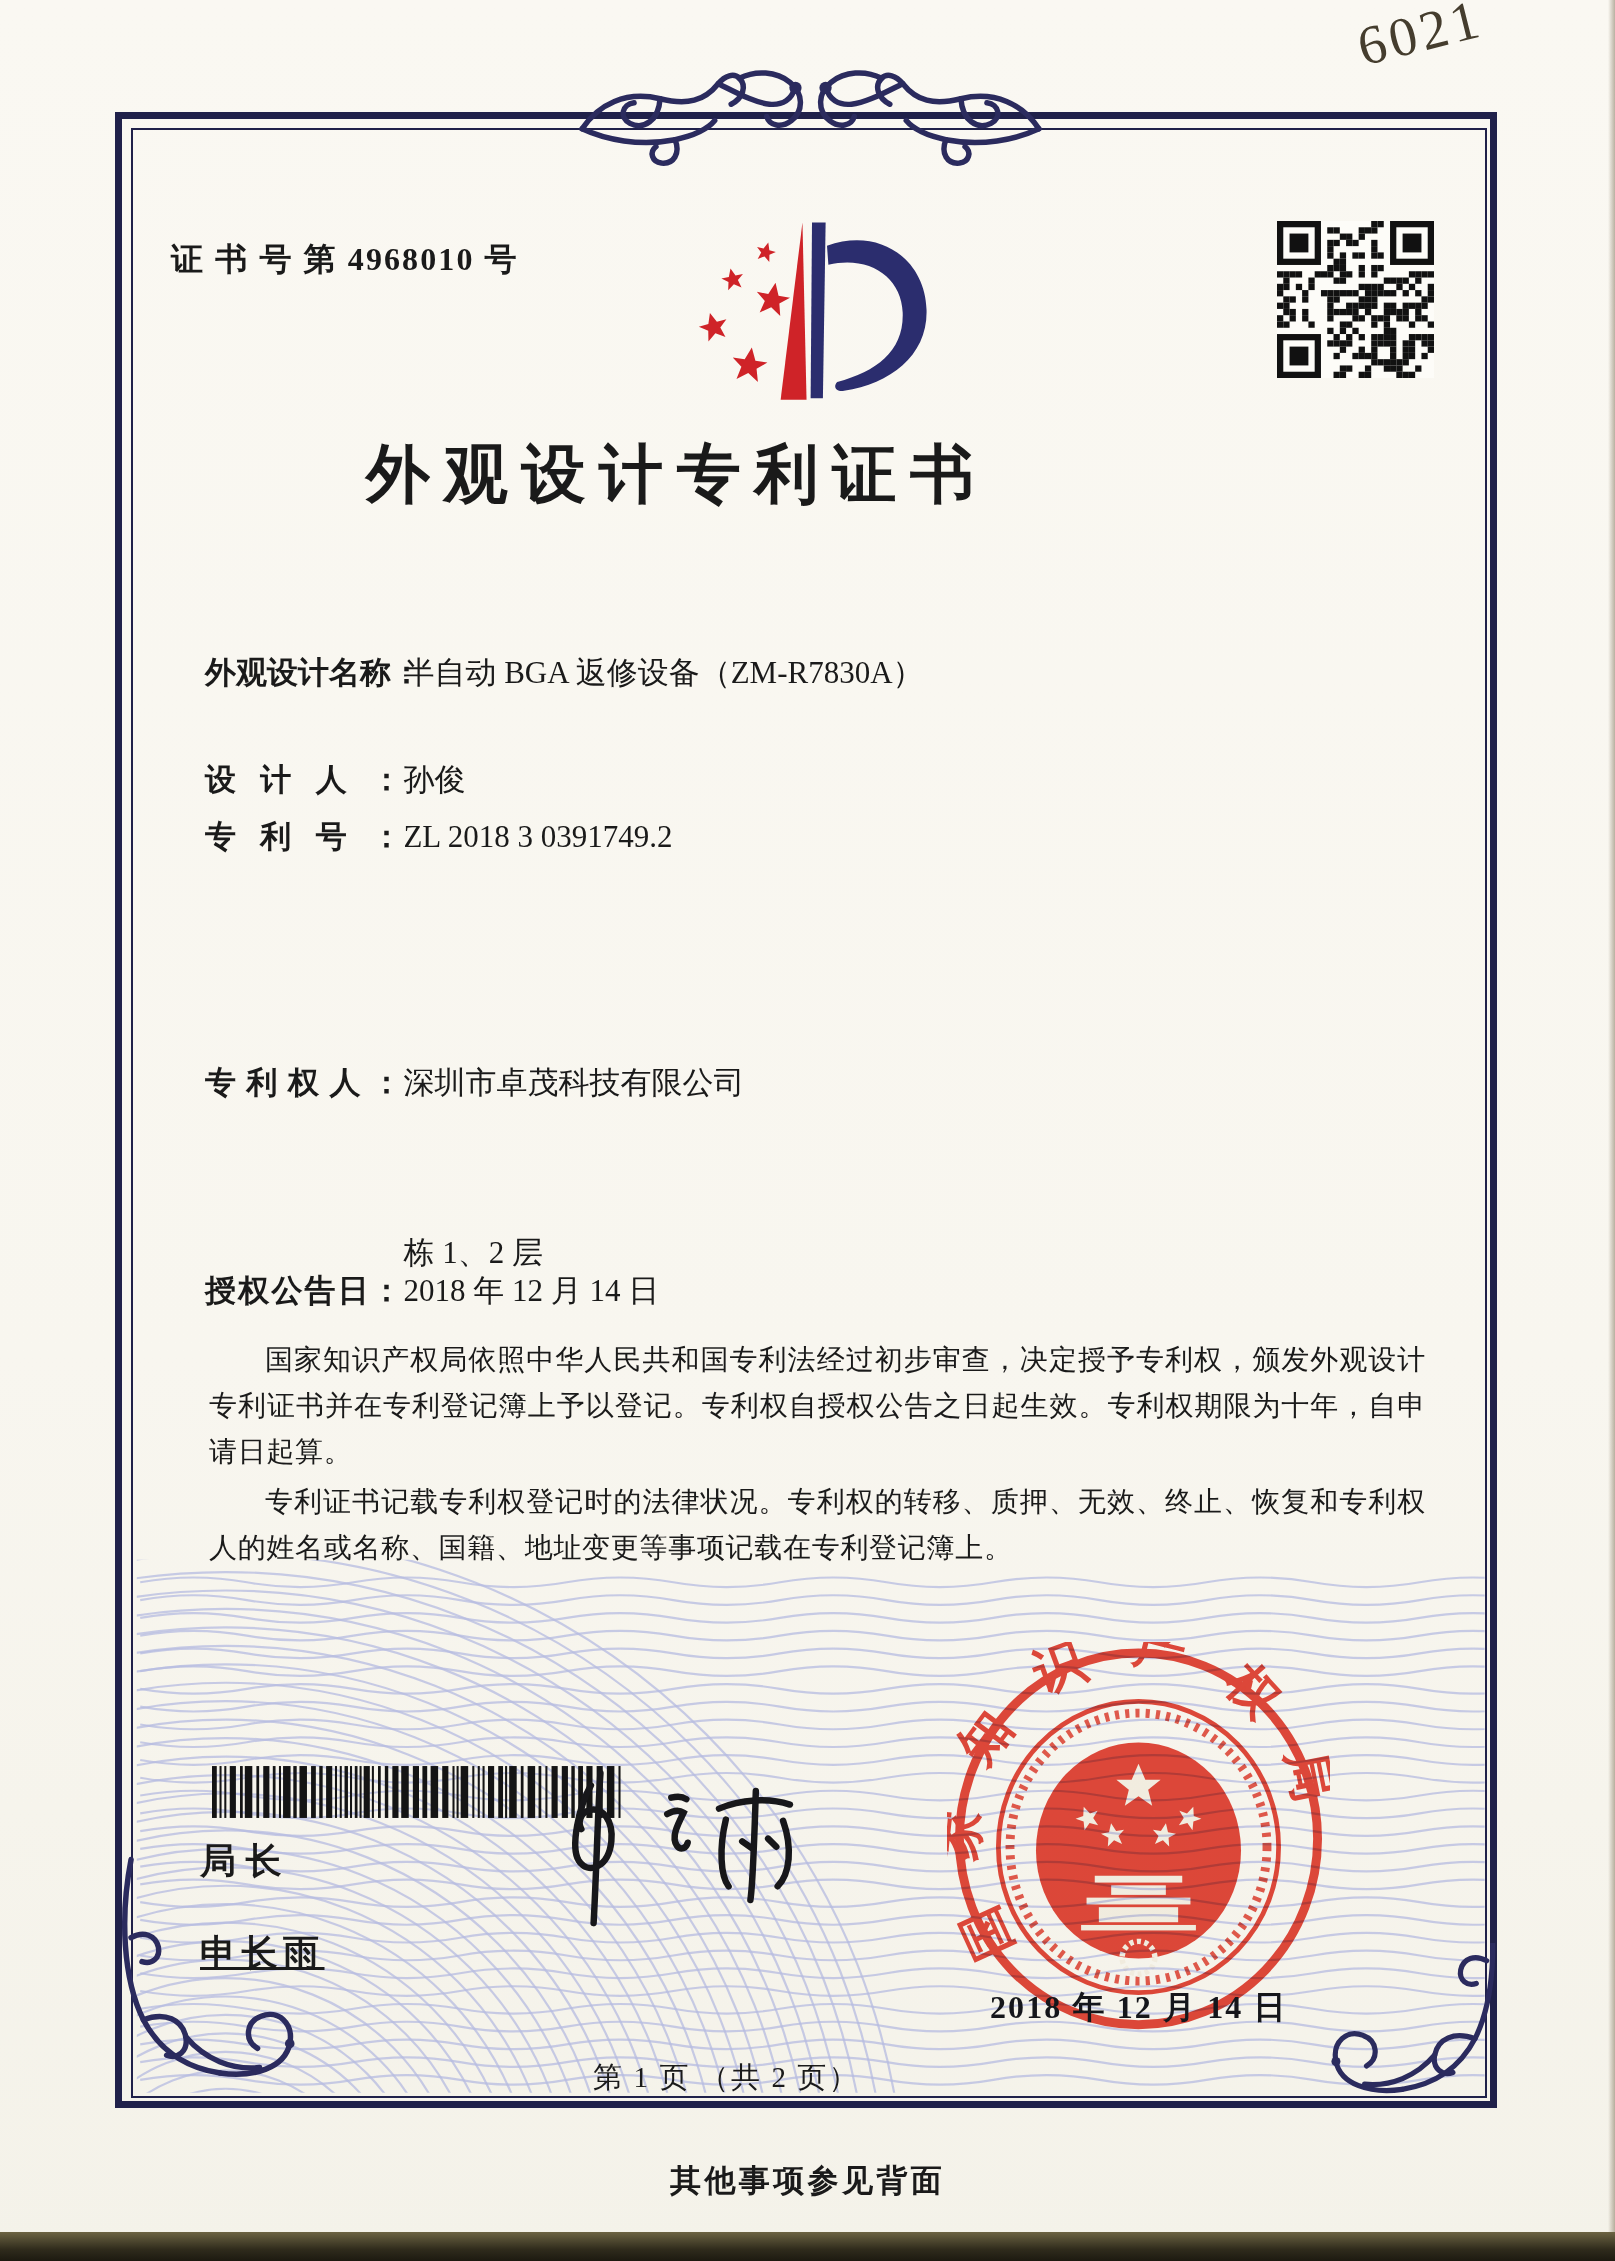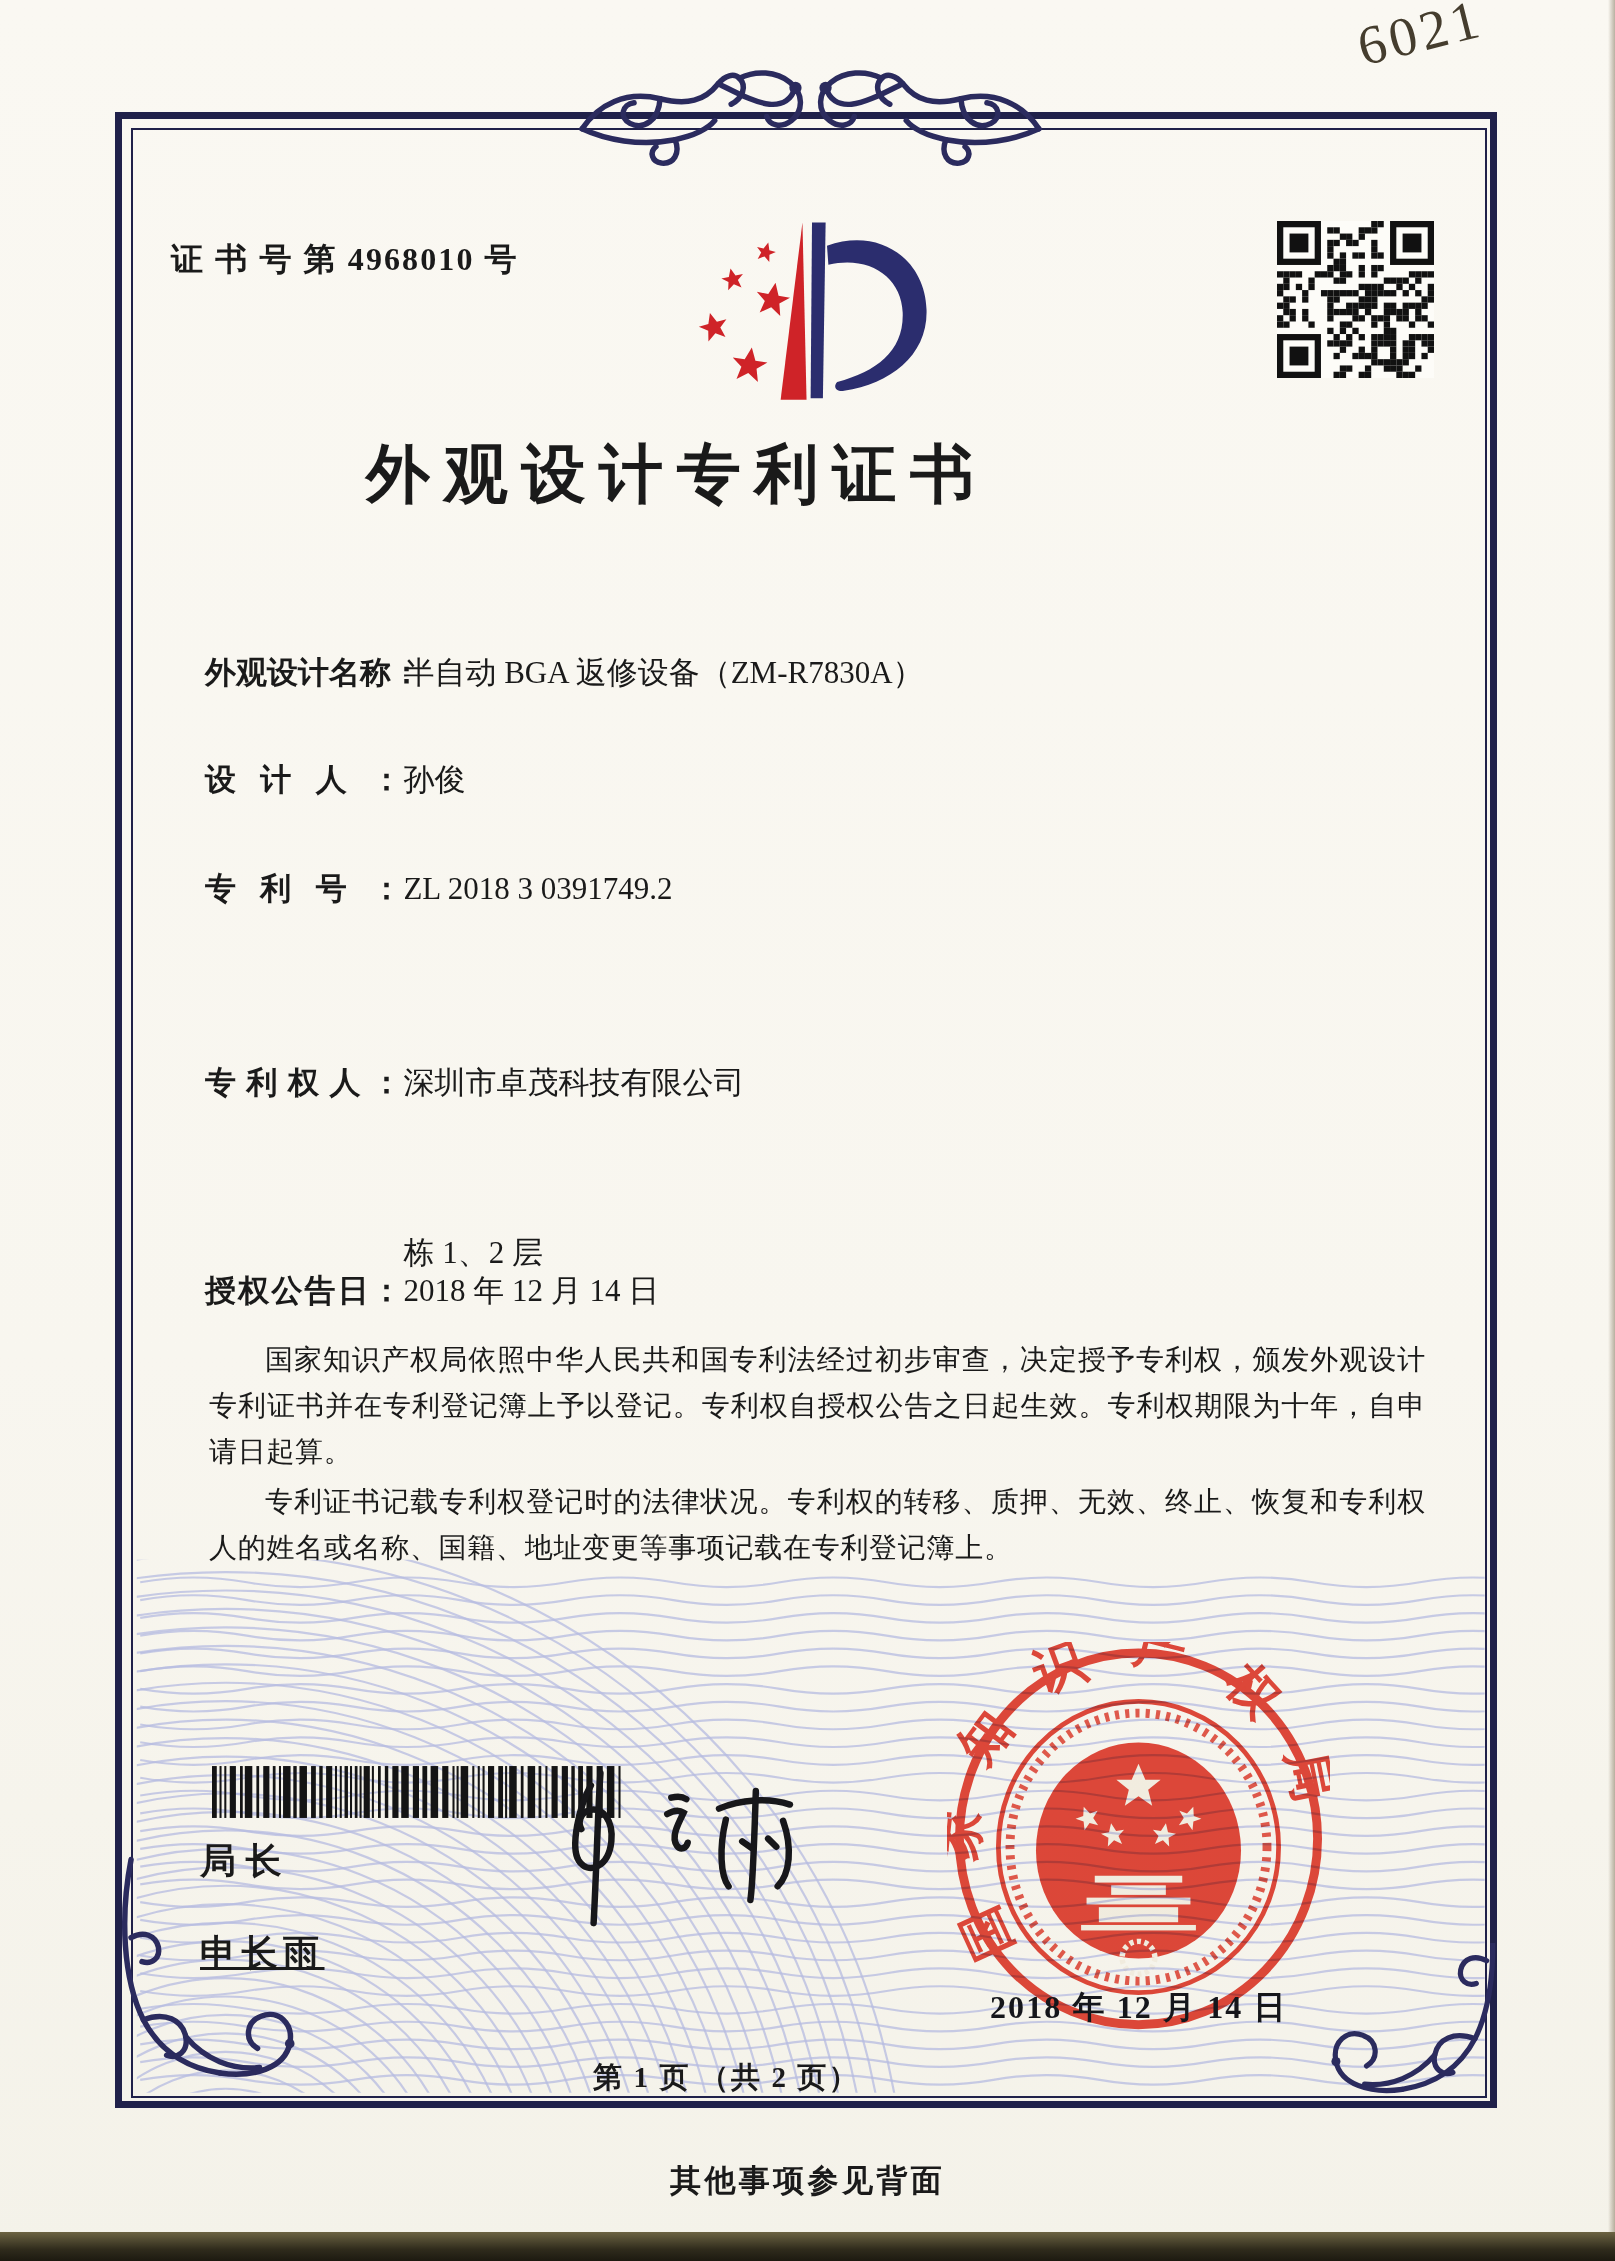--- a/index.html
+++ b/index.html
@@ -18,21 +18,21 @@
   .title{left:342px;top:431px;width:725px;font-size:64px;font-weight:700;letter-spacing:13.7px;z-index:3;white-space:nowrap;margin-left:24px;}
   .field{left:205px;width:1230px;font-size:31px;z-index:3;white-space:nowrap;}
   .flabel{display:inline-block;width:197px;text-align:justify;text-align-last:justify;font-weight:600;}
   .fvalue{padding-left:1.4px;}
   .grant2{position:absolute;left:604px;top:0;}
   .paras{left:205px;top:1333px;width:1225px;z-index:3;}
   .paras p{margin:4px;font-size:28px;line-height:46px;text-align:justify;text-indent:2em;letter-spacing:0.7px;}
   .sig-title{left:200px;top:1837px;font-size:36px;letter-spacing:9.6px;z-index:4;font-weight:600;}
   .sig-name{left:200px;top:1929px;font-size:36px;letter-spacing:5.5px;z-index:4;font-weight:600;text-decoration:underline;}
   .seal-date{left:990px;top:1986px;font-size:32px;letter-spacing:2.1px;z-index:6;font-weight:600;color:#15161b;}
-  .pagenum{left:593px;top:2058px;font-size:29px;letter-spacing:2.1px;z-index:3;font-weight:700;}
+  .pagenum{left:593px;top:2058px;font-size:29px;letter-spacing:2.1px;z-index:3;font-weight:400;}
   .backnote{left:670px;top:2160px;font-size:31px;letter-spacing:3.4px;z-index:3;font-weight:700;}
   svg{display:block;}
   .wline{fill:none;stroke:#b5bbe0;stroke-width:3.2;opacity:.75;}
   .orna{stroke:#2b2b5e;fill:none;stroke-width:8;stroke-linecap:round;}
   #wm{left:0;top:0;z-index:1;}
   #dragons{left:578px;top:63px;z-index:2;}
   #fl-left{left:116px;top:1854px;z-index:3;}
   #fl-right{left:1265px;top:1943px;z-index:3;}
   #logo{left:685px;top:217px;z-index:3;}
   #qr-svg{left:1277px;top:221px;z-index:3;background:#fdfcf8;}
@@ -385,21 +385,21 @@
     </svg>
 
   <div class="abs title">外观设计专利证书</div>
 
   <div class="abs field" style="top:652px">
     <span class="flabel">外观设计名称：</span><span class="fvalue">半自动 BGA 返修设备（ZM-R7830A）</span>
   </div>
   <div class="abs field" style="top:759px">
     <span class="flabel">设计人：</span><span class="fvalue">孙俊</span>
   </div>
-  <div class="abs field" style="top:868px">
+  <div class="abs field" style="top:816px">
     <span class="flabel">专利号：</span><span class="fvalue">ZL 2018 3 0391749.2</span>
   </div>
   <div class="abs field" style="top:1062px">
     <span class="flabel">专利权人：</span><span class="fvalue">深圳市卓茂科技有限公司</span>
   </div>
   <div class="abs field" style="top:1232px;left:402px">
     <span class="fvalue">栋 1、2 层</span>
   </div>
   <div class="abs field" style="top:1270px">
     <span class="flabel">授权公告日：</span><span class="fvalue">2018 年 12 月 14 日</span>

